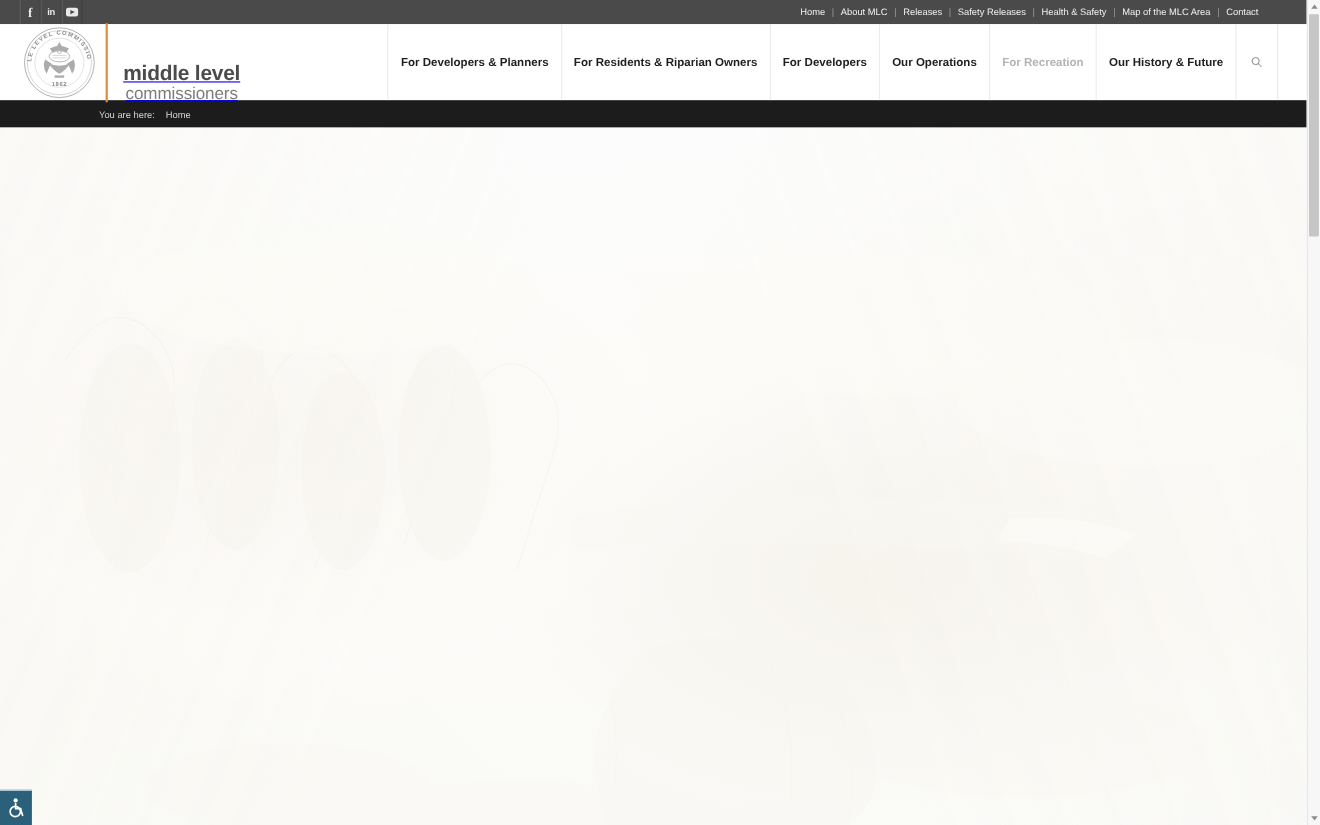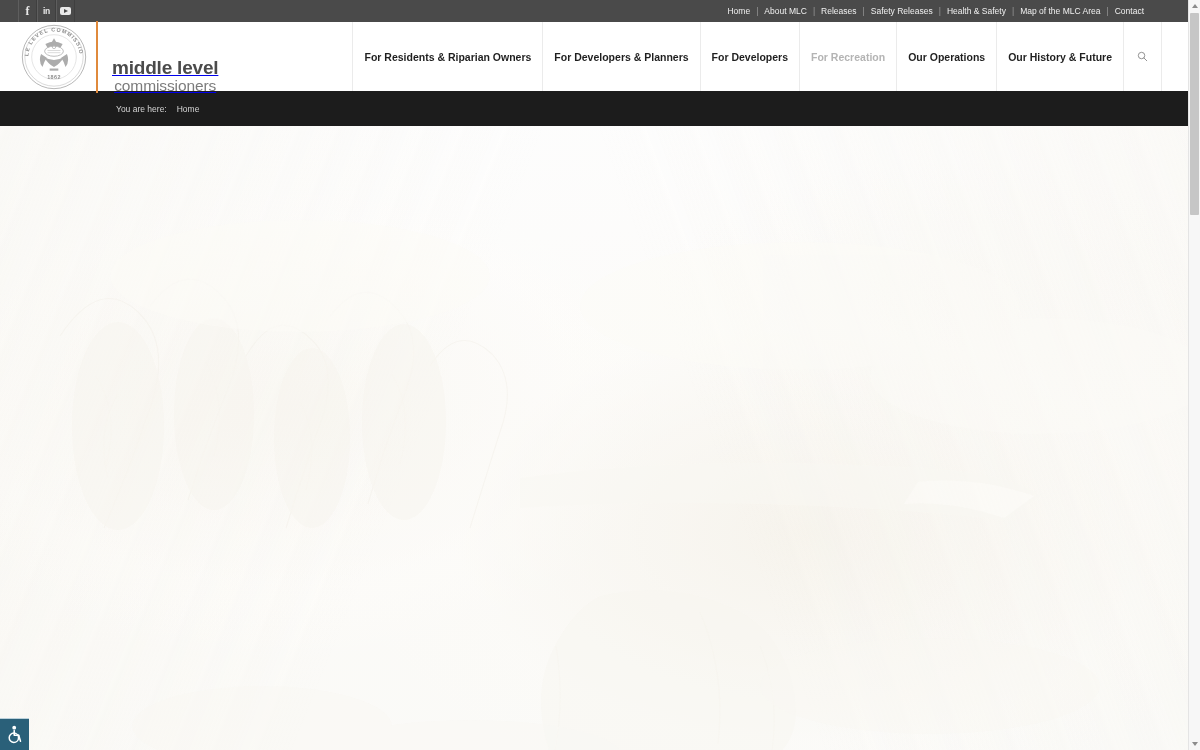--- a/index.html
+++ b/index.html
@@ -165,27 +165,27 @@
     text-decoration: none;
     cursor: pointer;
   }
   .navcell.inactive { color: #b4b4b4; }
   .navcell.search { padding: 0 13px; border-right: 1px solid #ebebeb; }
   .navcell.search svg { display: block; }
   .nav-tail { width: 26px; }
 
   
   .breadcrumb {
-    height: 35px;
+    height: 25px;
     background: #1c1c1c;
     display: flex;
     align-items: center;
     font-size: 8.5px;
     color: #d6d6d6;
-    padding-left: 116px;
+    padding-left: 90px;
   }
   .breadcrumb .crumb-label { margin-right: 10px; }
   .breadcrumb a { color: #d6d6d6; text-decoration: none; cursor: pointer; }
 
   
   .hero {
     position: relative;
     height: 638px;
     background:
       radial-gradient(ellipse 640px 380px at 68% 64%, rgba(246,243,236,0.95) 0%, rgba(252,251,248,0.4) 55%, rgba(255,255,255,0) 78%),
@@ -332,25 +332,25 @@
 
         <span class="brand-rule"></span>
 
         <span class="wordmark">
           <div class="l1">middle level</div>
           <div class="l2">commissioners</div>
         </span>
       </a>
 
       <nav class="mainnav">
+        <a class="navcell" href="#">For Developers &amp; Planners</a>
         <a class="navcell" href="#">For Residents &amp; Riparian Owners</a>
-        <a class="navcell" href="#">For Developers &amp; Planners</a>
         <a class="navcell" href="#">For Developers</a>
+        <a class="navcell" href="#">Our Operations</a>
         <a class="navcell inactive" href="#">For Recreation</a>
-        <a class="navcell" href="#">Our Operations</a>
         <a class="navcell" href="#">Our History &amp; Future</a>
         <a class="navcell search" href="#">
           <svg width="11" height="11" viewBox="0 0 16 16">
             <circle cx="6.6" cy="6.6" r="4.7" fill="none" stroke="#7d7d7d" stroke-width="1.2"></circle>
             <line x1="10.1" y1="10.1" x2="14.2" y2="14.2" stroke="#7d7d7d" stroke-width="1.2" stroke-linecap="round"></line>
           </svg>
         </a>
         <span class="nav-tail"></span>
       </nav>
     </div>

